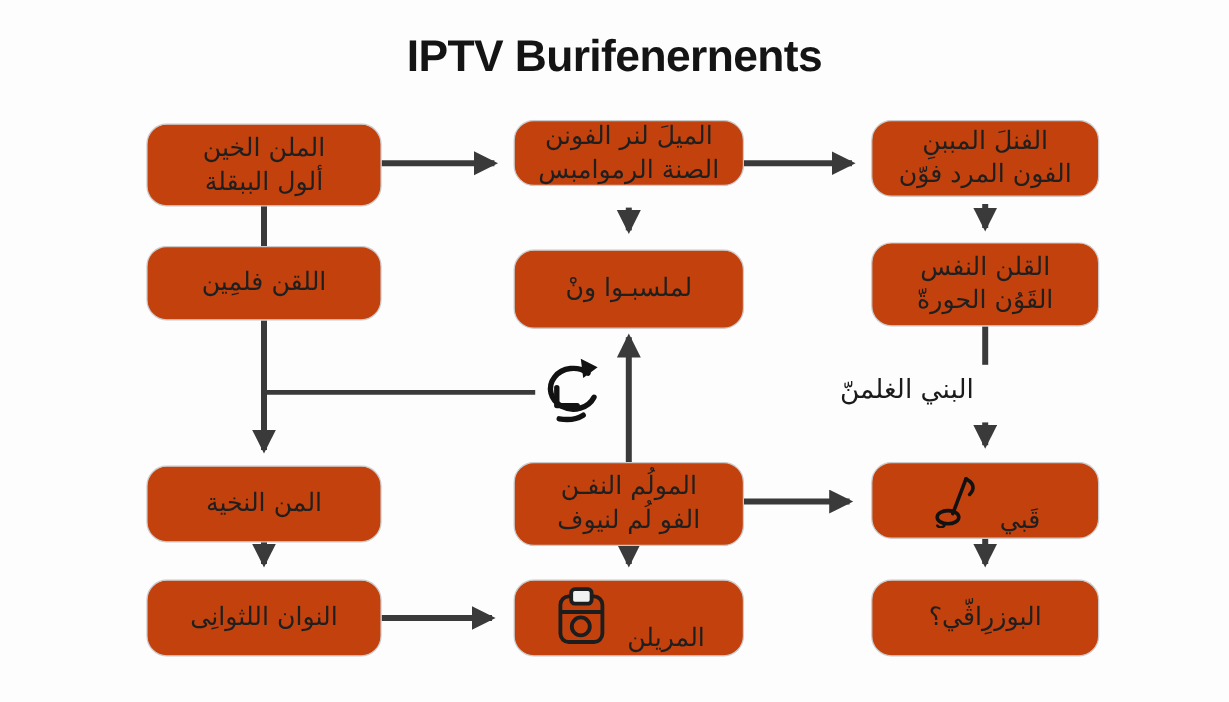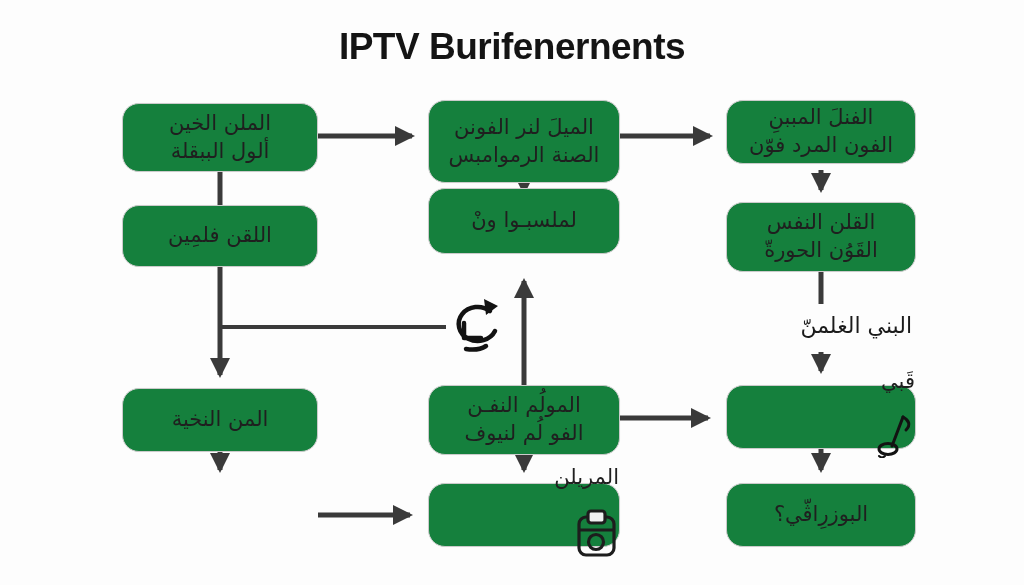--- a/index.html
+++ b/index.html
@@ -10,43 +10,43 @@
   }
   .stage{position:absolute;inset:0;width:1024px;height:585px;}
   .title{
     position:absolute;top:26px;left:0;right:0;text-align:center;
     font-family:"Liberation Sans","DejaVu Sans",sans-serif;
     font-weight:bold;font-size:37px;letter-spacing:-0.5px;color:#141414;
   }
   svg.connectors{position:absolute;inset:0;pointer-events:none;}
   .box{
     position:absolute;box-sizing:border-box;
-    background:#15803d;border:1.6px solid #cbcbcb;border-radius:17px;
+    background:#c2410c;border:1.6px solid #cbcbcb;border-radius:17px;
     display:flex;flex-direction:column;align-items:center;justify-content:center;
     direction:rtl;text-align:center;
     color:#1f1f1f;font-size:21px;line-height:1.32;
     box-shadow:0 0 0 0.5px rgba(0,0,0,0.02);
   }
-  .box.row{flex-direction:column;gap:16px;align-items:flex-start;}
+  .box.row{flex-direction:row;gap:16px;align-items:flex-end;}
   .box .line{display:block;white-space:nowrap;}
   .pos-r1c1{left:122px;top:103px;width:196px;height:69px}
-  .pos-r1c2{left:428px;top:100px;width:192px;height:83px}
+  .pos-r1c2{left:428px;top:100px;width:192px;height:55px}
   .pos-r1c3{left:726px;top:100px;width:190px;height:64px}
   .pos-r2c1{left:122px;top:205px;width:196px;height:62px}
-  .pos-r2c2{left:428px;top:188px;width:192px;height:66px}
+  .pos-r2c2{left:428px;top:208px;width:192px;height:66px}
   .pos-r2c3{left:726px;top:202px;width:190px;height:70px}
   .pos-r3c1{left:122px;top:388px;width:196px;height:64px}
   .pos-r3c2{left:428px;top:385px;width:192px;height:70px}
   .pos-r3c3{left:726px;top:385px;width:190px;height:64px}
   .pos-r4c1{left:122px;top:483px;width:196px;height:64px}
   .pos-r4c2{left:428px;top:483px;width:192px;height:64px}
   .pos-r4c3{left:726px;top:483px;width:190px;height:64px}
   .floating-label{
     position:absolute;left:700px;top:313px;width:212px;
-    direction:rtl;text-align:right;font-size:22px;color:#1b1b1b;
+    direction:rtl;text-align:left;font-size:22px;color:#1b1b1b;
   }
   .refresh-wrap{position:absolute;left:444px;top:291px;width:56px;height:72px;}
   .glyph-icon{flex:0 0 auto;}
 </style>
 </head>
 <body>
 
 <div class="stage">
 
   <svg class="connectors" width="1024" height="585" viewBox="0 0 1024 585">
@@ -123,20 +123,23 @@
     <span class="glyph-icon">
       <svg width="42" height="46" viewBox="0 0 42 46" fill="none">
         <path d="M30,5 L19,34" stroke="#121212" stroke-width="3" stroke-linecap="round"></path>
         <ellipse cx="15" cy="37" rx="9" ry="5.5" stroke="#121212" stroke-width="3"></ellipse>
         <path d="M30,5 C36,8 38,13 33,18" stroke="#121212" stroke-width="3" stroke-linecap="round"></path>
         <path d="M6,44 q3,3 6,0" stroke="#121212" stroke-width="2" stroke-linecap="round"></path>
       </svg>
     </span>
   </div>
 
+  <div class="box pos-r4c1">
+    <span class="line">النوان اللثوانِى</span>
+  </div>
   <div class="box row pos-r4c2">
     <span class="line">المريلن</span>
     <span class="glyph-icon">
       <svg width="46" height="50" viewBox="0 0 46 50" fill="none">
         <rect x="6" y="9" width="35" height="38" rx="7" stroke="#1d1d1d" stroke-width="3.2"></rect>
         <rect x="15" y="3" width="17" height="12" rx="3" fill="#f1f1f2" stroke="#1d1d1d" stroke-width="3.2"></rect>
         <path d="M7,22 L40,22" stroke="#1d1d1d" stroke-width="3.2"></path>
         <circle cx="23" cy="34" r="7.5" stroke="#1d1d1d" stroke-width="3.2"></circle>
       </svg>
     </span>

